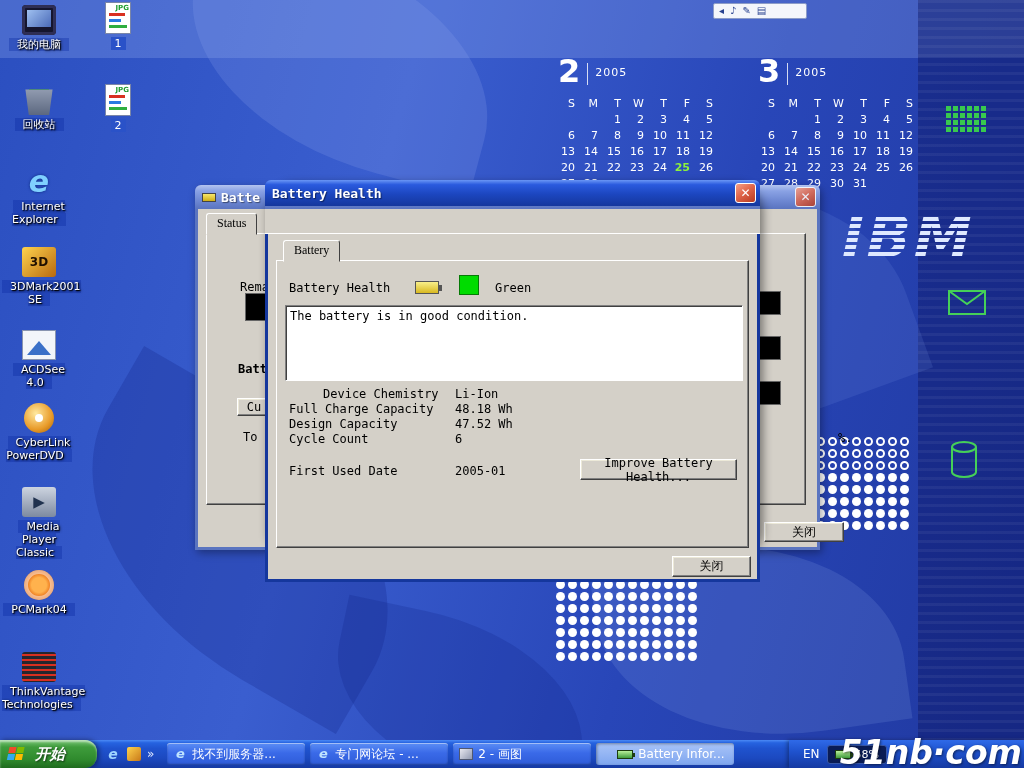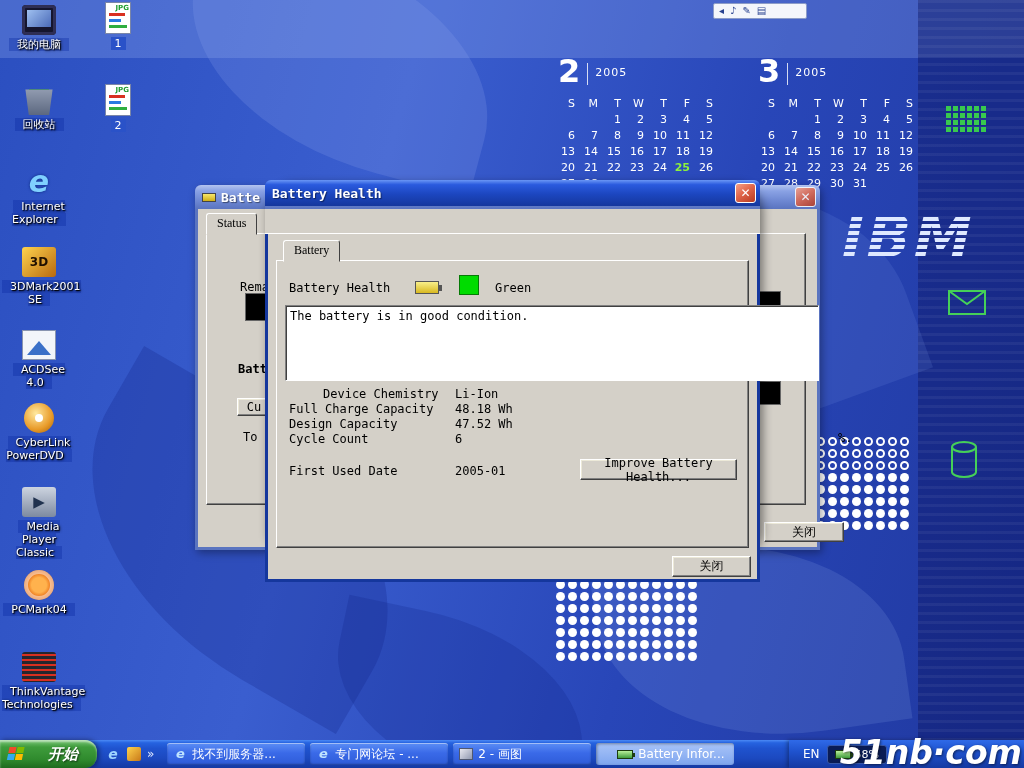--- a/index.html
+++ b/index.html
@@ -112,21 +112,21 @@
   .green-box { position:absolute; width:20px; height:20px; background:#00dc00; border:1px solid #067a06; }
 
   
   .taskbar { position:absolute; left:0; bottom:0; width:1024px; height:28px; z-index:10;
              background:linear-gradient(180deg,#4b8af5 0,#2663e0 10%,#1f53cf 30%,#1c49c0 65%,#1539a2 100%);
              display:flex; align-items:center; }
   .start-btn { height:28px; width:97px; flex:none;
                background:linear-gradient(180deg,#7cc87a 0,#3f9c3c 25%,#2f8a2d 70%,#1f6b1e 100%);
                border-radius:0 12px 12px 0;
                box-shadow:inset 0 2px 2px rgba(255,255,255,.5), 2px 0 5px rgba(0,0,0,.45);
-               display:flex; align-items:center; gap:23px; padding-left:8px; color:#fff;
+               display:flex; align-items:center; gap:10px; padding-left:8px; color:#fff;
                font-weight:bold; font-style:italic; font-size:15px;
                text-shadow:1px 1px 2px rgba(0,0,0,.6); cursor:pointer; }
   .win-flag { width:17px; height:15px; display:grid; grid-template-columns:7px 7px;
               grid-template-rows:6px 6px; gap:1px; transform:skewX(-12deg); }
   .win-flag b:nth-child(1){background:#f04a2a;} .win-flag b:nth-child(2){background:#7fba00;}
   .win-flag b:nth-child(3){background:#33aaf0;} .win-flag b:nth-child(4){background:#ffbb00;}
   .ql { display:flex; align-items:center; gap:6px; padding:0 8px; }
   .ql-ico { width:16px; height:16px; font-size:14px; font-weight:bold; font-style:italic;
             color:#9fd6ff; line-height:16px; text-align:center; cursor:pointer; }
   .ql-ico2 { width:14px; height:14px; background:linear-gradient(135deg,#ffd34d,#c87818); border-radius:2px; cursor:pointer; }
@@ -560,21 +560,21 @@
       <span class="title-text">Battery Health</span>
       <span class="close-btn">✕</span>
     </div>
     <div class="win-body frame-active" style="height:348px;">
       <span class="tab" style="left:15px;top:6px;">Battery</span>
       <div class="tab-pane" style="left:8px;top:26px;width:473px;height:288px;">
         <span class="mono" style="position:absolute;left:12px;top:20px;">Battery Health</span>
         <span class="batt-sm" style="left:138px;top:20px;"></span>
         <span class="green-box" style="left:182px;top:14px;"></span>
         <span class="mono" style="position:absolute;left:218px;top:20px;">Green</span>
-        <div class="sunken" style="left:8px;top:44px;width:534px;height:76px;">
+        <div class="sunken" style="left:8px;top:44px;width:458px;height:76px;">
           <span class="mono" style="position:absolute;left:4px;top:3px;">The battery is in good condition.</span>
         </div>
         <span class="mono" style="position:absolute;left:12px;top:126px;padding-left:34px;">Device Chemistry</span>
         <span class="mono" style="position:absolute;left:178px;top:126px;">Li-Ion</span>
         <span class="mono" style="position:absolute;left:12px;top:141px;">Full Charge Capacity</span>
         <span class="mono" style="position:absolute;left:178px;top:141px;">48.18 Wh</span>
         <span class="mono" style="position:absolute;left:12px;top:156px;">Design Capacity</span>
         <span class="mono" style="position:absolute;left:178px;top:156px;">47.52 Wh</span>
         <span class="mono" style="position:absolute;left:12px;top:171px;">Cycle Count</span>
         <span class="mono" style="position:absolute;left:178px;top:171px;">6</span>

